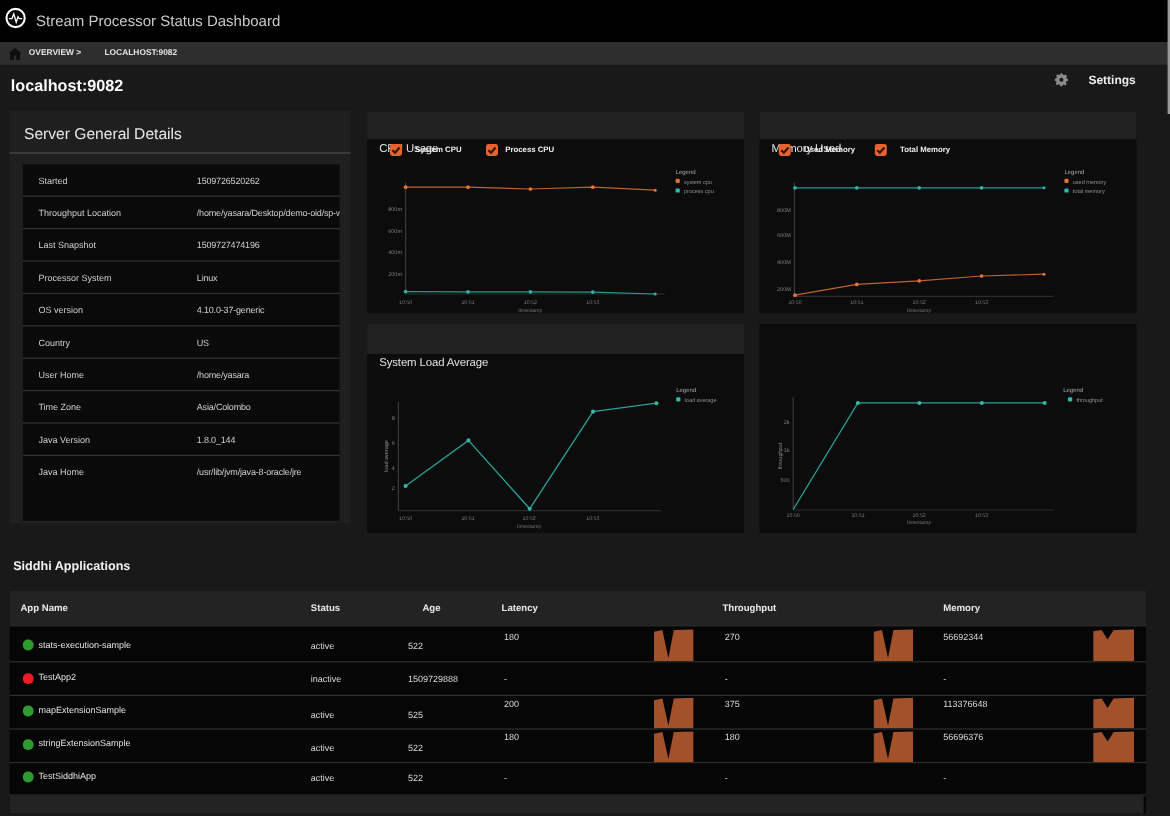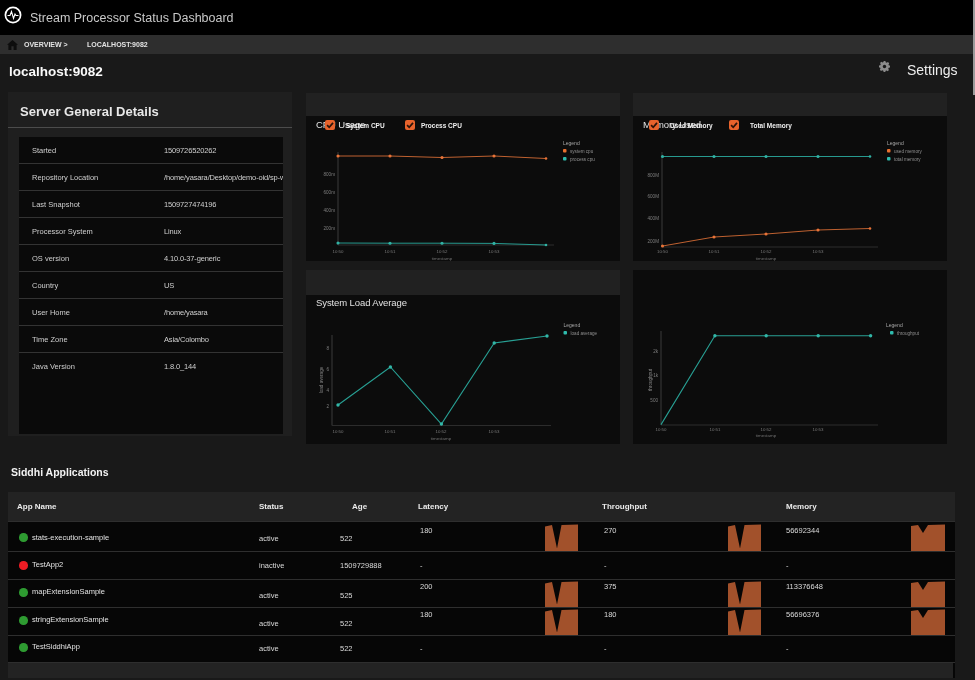--- a/index.html
+++ b/index.html
@@ -4,25 +4,25 @@
 <style>
 * { margin:0; padding:0; box-sizing:border-box; }
 html,body { width:975px; height:680px; background:#191919; overflow:hidden;
   font-family:"Liberation Sans", sans-serif; }
 .abs { position:absolute; }
 #topbar { position:absolute; left:0; top:0; width:975px; height:35px; background:#000; }
 #topbar .title { position:absolute; left:30px; top:11px; font-size:12.5px; color:#c9c9c9; }
 #crumb { position:absolute; left:0; top:35px; width:975px; height:19px; background:#2e2e2e; }
 #crumb .t { position:absolute; top:6px; font-size:7px; font-weight:bold; color:#e3e3e3; }
 #h1 { position:absolute; left:9px; top:64px; font-size:13.5px; font-weight:bold; color:#fafafa; }
-#settings { position:absolute; left:907px; top:62px; font-size:14px; font-weight:normal; color:#ededed; }
+#settings { position:absolute; left:907px; top:62px; font-size:10px; font-weight:bold; color:#ededed; }
 
 
 #details { position:absolute; left:8px; top:92px; width:284px; height:344px; background:#1f1f1f; }
-#details .ptitle { position:absolute; left:12px; top:12px; font-size:13px; color:#e8e8e8;font-weight:bold; }
+#details .ptitle { position:absolute; left:12px; top:12px; font-size:13px; color:#e8e8e8; }
 #details .pdiv { position:absolute; left:0px; top:35px; width:284px; height:1px; background:#4c4c4c; }
 #dtable { position:absolute; left:11px; top:45px; width:264px; height:297px; background:#0a0a0a; }
 #dtable .row { position:relative; height:27px; border-bottom:1px solid #333; }
 #dtable .row:last-child { border-bottom:none; }
 #dtable .lb { position:absolute; left:13px; top:9px; font-size:7.5px; color:#cfcfcf; }
 #dtable .vl { position:absolute; left:145px; top:9px; right:0px; font-size:7.5px; color:#cfcfcf; white-space:nowrap; overflow:hidden; letter-spacing:-0.15px; }
 
 
 .panel { position:absolute; width:314px; background:#0c0c0c; }
 .panel .bar { position:absolute; left:0; top:0; width:314px; background:#212121; }
@@ -71,21 +71,21 @@
 
 <div id="details">
   <div class="ptitle">Server General Details</div>
   <div class="pdiv"></div>
   <div id="dtable">
     <div class="row">
         <span class="lb">Started</span>
         <span class="vl">1509726520262</span>
       </div>
     <div class="row">
-        <span class="lb">Repository Location</span>
+        <span class="lb">Throughput Location</span>
         <span class="vl">/home/yasara/Desktop/demo-oid/sp-wit</span>
       </div>
     <div class="row">
         <span class="lb">Last Snapshot</span>
         <span class="vl">1509727474196</span>
       </div>
     <div class="row">
         <span class="lb">Processor System</span>
         <span class="vl">Linux</span>
       </div>
@@ -101,20 +101,24 @@
         <span class="lb">User Home</span>
         <span class="vl">/home/yasara</span>
       </div>
     <div class="row">
         <span class="lb">Time Zone</span>
         <span class="vl">Asia/Colombo</span>
       </div>
     <div class="row">
         <span class="lb">Java Version</span>
         <span class="vl">1.8.0_144</span>
+      </div>
+    <div class="row">
+        <span class="lb">Java Home</span>
+        <span class="vl">/usr/lib/jvm/java-8-oracle/jre</span>
       </div>
   </div>
 </div>
 
 <div class="panel" style="left:306px;top:93px;height:168px">
   <div class="bar" style="height:23px">
       <span class="tt" style="top:6px">CPU Usage</span>
     </div>
   <div class="cb" style="left:19px;top:27px">
       <svg width="10" height="10" viewBox="0 0 10 10">

